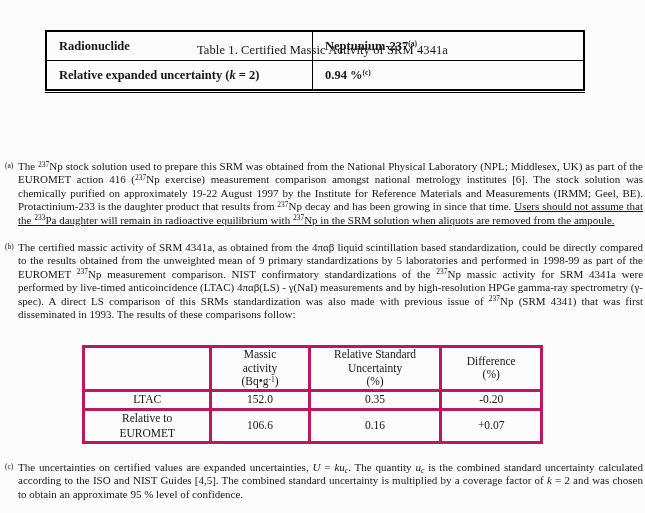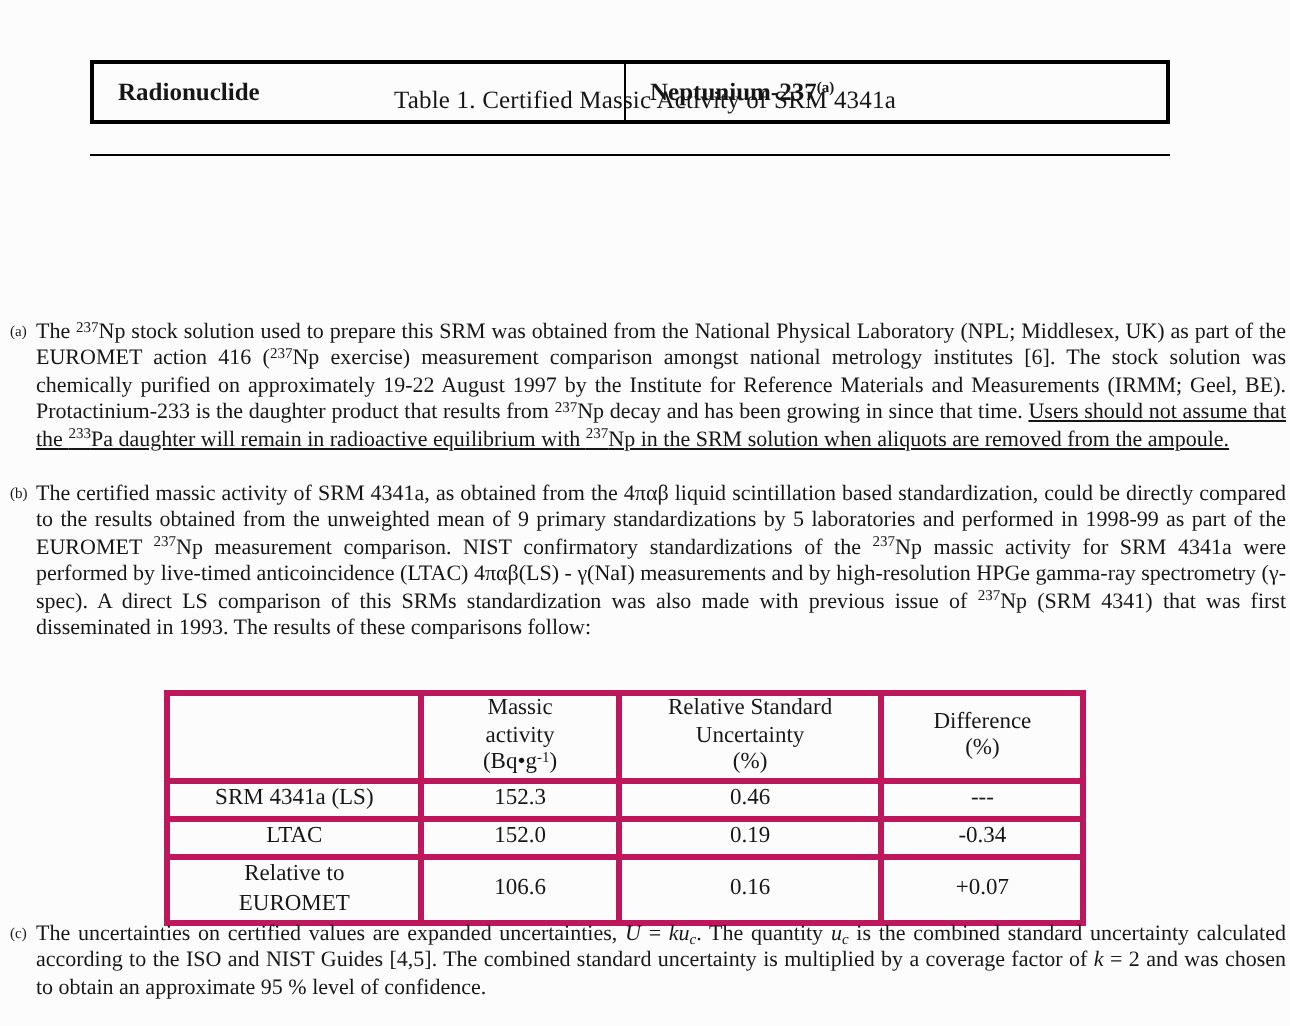--- a/index.html
+++ b/index.html
@@ -12,21 +12,21 @@
   .page{position:relative;width:645px;height:513px;background:#fcfcfc;overflow:hidden;}
 
   .doc-title{
     position:absolute;top:7px;left:0;width:645px;
     text-align:center;font-size:12.5px;letter-spacing:.1px;margin-top:36px;
   }
 
   
   .cert-wrap{
     position:absolute;top:30px;left:45px;width:540px;
-    border-bottom:1px solid #000;padding-bottom:15px;box-sizing:border-box;
+    border-bottom:1px solid #000;padding-bottom:1px;box-sizing:border-box;
   }
   .cert-table{
     width:100%;border-collapse:collapse;border:2px solid #000;
     font-weight:bold;font-size:12.5px;
   }
   .cert-table td{
     border:1px solid #000;height:28px;vertical-align:middle;
     padding:0 0 0 12px;
   }
   .cert-table td.lbl{width:253px;}
@@ -71,20 +71,24 @@
 
   <div class="doc-title">Table 1.  Certified Massic Activity of SRM 4341a</div>
 
   <div class="cert-wrap">
     <table class="cert-table">
       <tbody>
         <tr>
           <td class="lbl"><span>Radionuclide</span></td>
           <td class="val"><span>Neptunium-237</span><span class="run-sup">(a)</span></td>
         </tr>
+        <tr>
+          <td class="lbl"><span>Relative expanded uncertainty (</span><span class="run-i">k</span><span> = 2)</span></td>
+          <td class="val"><span>0.94 %</span><span class="run-sup">(c)</span></td>
+        </tr>
       </tbody>
     </table>
   </div>
 
   <div class="fn fn-a">
     <span class="fn-marker">(a)</span>
     <span class="fn-body"><span>The </span><span class="run-sup">237</span><span>Np stock solution used to prepare this SRM was obtained from the National Physical Laboratory (NPL; Middlesex, UK) as part of the EUROMET action 416 (</span><span class="run-sup">237</span><span>Np exercise) measurement comparison amongst national metrology institutes [6].  The stock solution was chemically purified on approximately 19-22 August 1997 by the Institute for Reference Materials and Measurements (IRMM; Geel, BE).  Protactinium-233 is the daughter product that results from </span><span class="run-sup">237</span><span>Np decay and has been growing in since that time.  </span><span class="run-u"><span>Users should not assume that the </span><span class="run-sup">233</span><span>Pa daughter will remain in radioactive equilibrium with </span><span class="run-sup">237</span><span>Np in the SRM solution when aliquots are removed from the ampoule.</span></span></span>
   </div>
 
   <div class="fn fn-b">
@@ -105,30 +109,24 @@
           <div><span>(%)</span></div>
         </th>
         <th class="c-diff">
           <div><span>Difference</span></div>
           <div><span>(%)</span></div>
         </th>
       </tr>
     </thead>
     <tbody>
       <tr>
-        <td>SRM 4341a (LS)</td>
-        <td>152.3</td>
-        <td>0.46</td>
-        <td>---</td>
-      </tr>
-      <tr>
         <td>LTAC</td>
         <td>152.0</td>
-        <td>0.19</td>
-        <td>-0.34</td>
+        <td>0.35</td>
+        <td>-0.20</td>
       </tr>
       <tr>
         <td>Relative to EUROMET</td>
         <td>106.6</td>
         <td>0.16</td>
         <td>+0.07</td>
       </tr>
     </tbody>
   </table>
 

